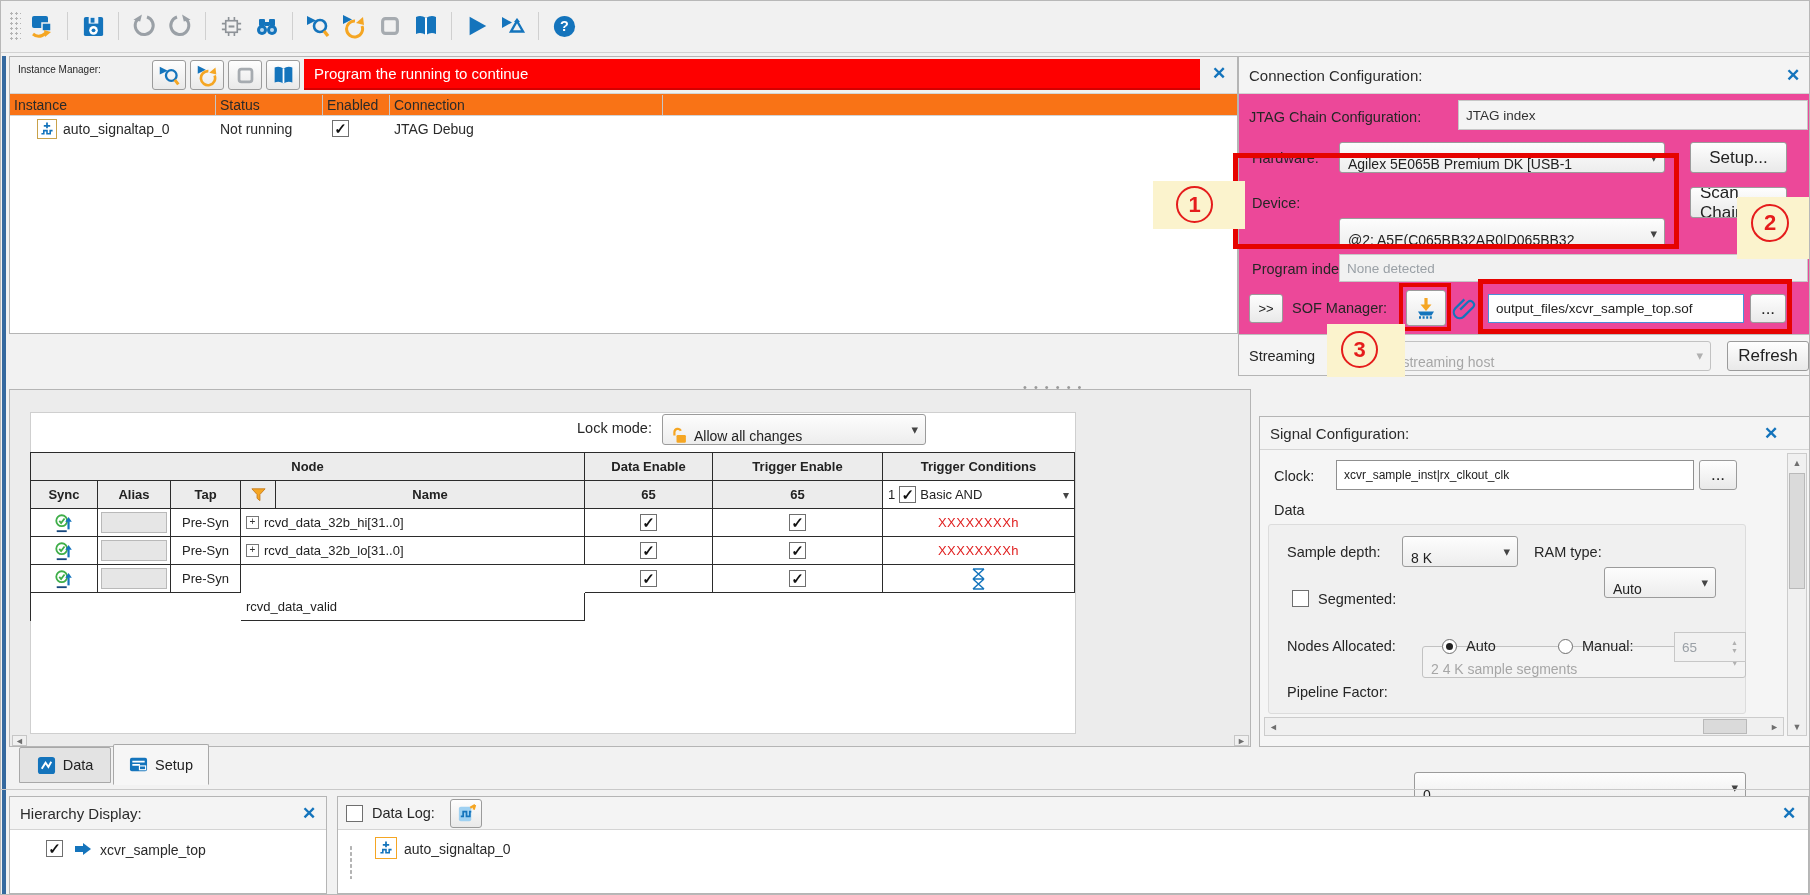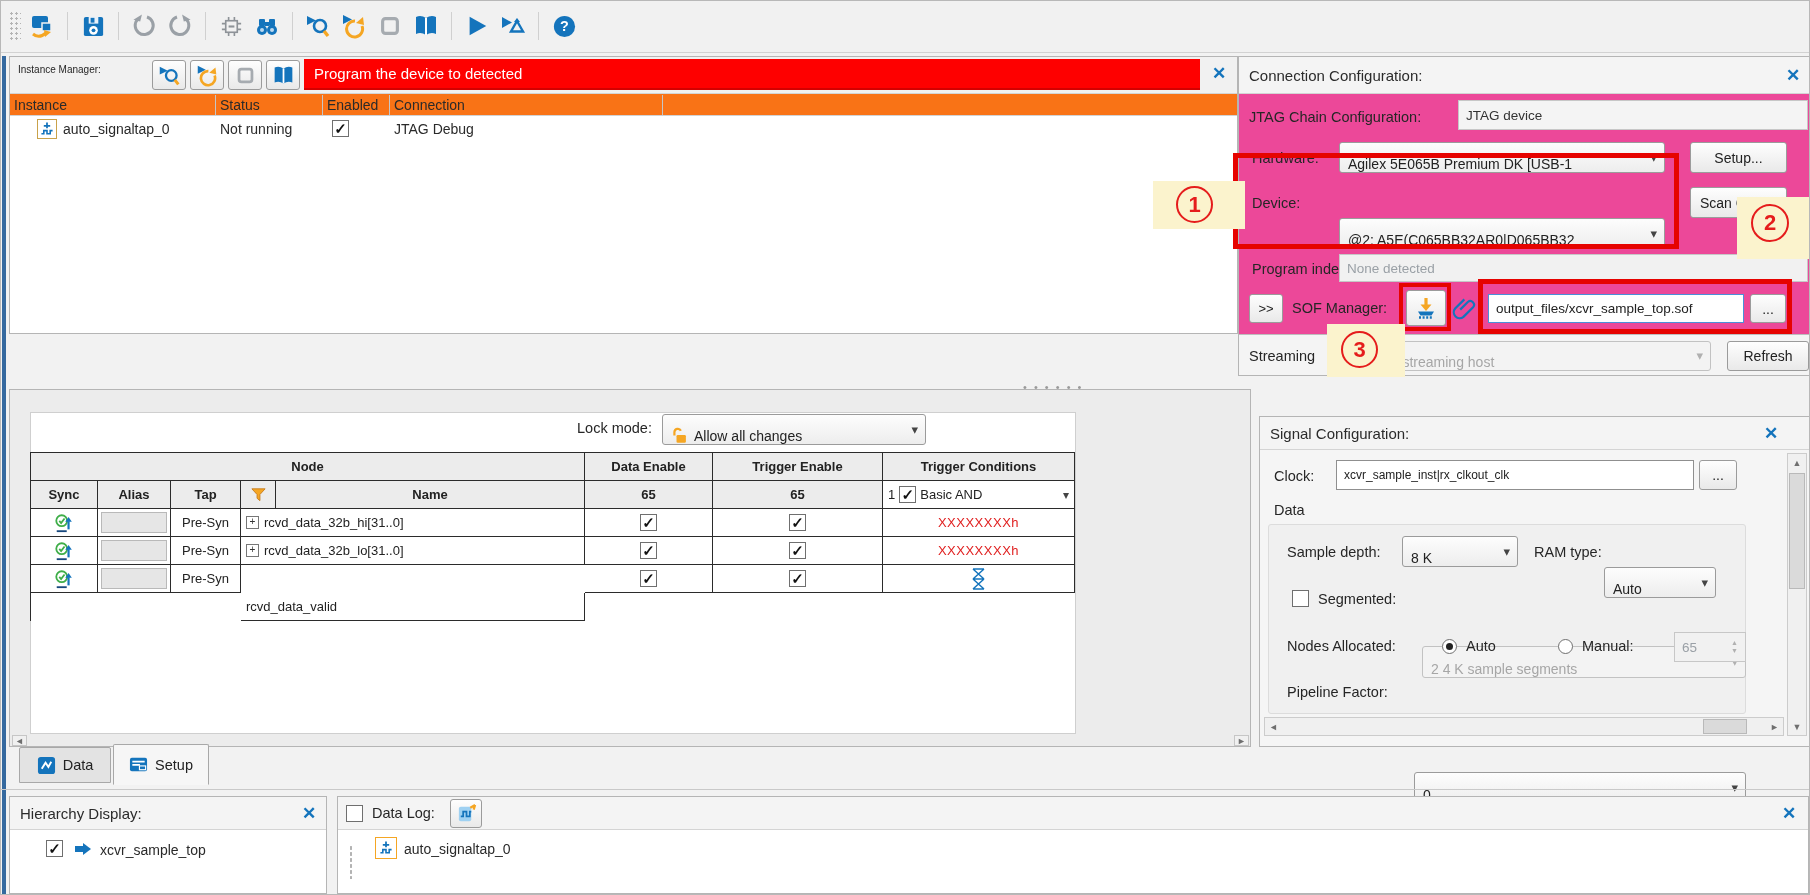--- a/index.html
+++ b/index.html
@@ -12,21 +12,21 @@
   .tbtn{width:30px;height:30px;display:flex;align-items:center;justify-content:center;border-radius:3px;}
   .tsep{width:1px;height:28px;background:#d0d0d0;margin:0 4px;}
   .toolrow{display:flex;align-items:center;gap:6px;position:absolute;left:8px;top:10px;}
   
   .panel{background:#ec4899;border:1px solid #b5b5b5;}
   .phead{background:#f4f4f4;border-bottom:1px solid #d4d4d4;display:flex;align-items:center;}
   .ptitle{font-size:15px;color:#2b2b2b;padding-left:10px;}
   .closex{width:22px;height:22px;display:flex;align-items:center;justify-content:center;cursor:pointer;}
   .closex::after{content:"✕";color:#1474bc;font-size:17px;font-weight:bold;}
   .btn{background:linear-gradient(#fefefe,#e9e9e9);border:1px solid #9b9b9b;border-radius:3px;
-       display:flex;align-items:center;justify-content:center;font-size:14px;color:#222;}
+       display:flex;align-items:center;justify-content:center;font-size:17px;color:#222;}
   .field{background:#fff;border:1px solid #8f8f8f;display:flex;align-items:center;padding:0 7px;font-size:13.5px;
          white-space:nowrap;overflow:hidden;}
   .field.dim{background:#f1f1f1;border-color:#c7c7c7;color:#9aa0a6;}
   .sel{background:linear-gradient(#fdfdfd,#ededed);border:1px solid #9b9b9b;border-radius:3px;position:relative;
        display:flex;align-items:flex-end;padding:0 24px 0 8px;font-size:14px;white-space:nowrap;overflow:hidden;}
   .sel::after{content:"▾";position:absolute;right:7px;top:50%;transform:translateY(-54%);font-size:13px;color:#444;}
   .sel.dim{background:#f3f3f3;color:#a6a6a6;border-color:#c2c2c2;}
   .sel.dim::after{color:#b0b0b0;}
   .cb{width:17px;height:17px;background:#fff;border:1px solid #6f6f6f;display:flex;align-items:center;justify-content:center;}
   .cb.on::after{content:"✓";font-size:15px;font-weight:bold;color:#111;line-height:1;}
@@ -204,21 +204,21 @@
           </svg>
       </div>
       <div class="abs btn imbtn" style="left:256px;top:3px;">
         <svg width="23" height="23" viewBox="0 0 26 26" fill="#1474bc">
             <path d="M3 4 q5 -2.2 10 1 v17 q-5 -3.2 -10 -1 z"></path>
             <path d="M23 4 q-5 -2.2 -10 1 v17 q5 -3.2 10 -1 z"></path>
             <path d="M12 5 h2 v17 h-2 z" fill="#fff"></path>
           </svg>
       </div>
       <div class="abs banner" style="left:294px;top:2px;width:896px;height:31px;">
-        <span>Program the device to detected</span>
+        <span>Program the running to continue</span>
       </div>
       <div class="abs closex" style="left:1198px;top:5px;"></div>
     </div>
 
     <div class="abs" style="left:0;top:37px;width:1227px;height:22px;background:#f97316;border-bottom:1px solid #d2d2d2;">
       <span class="abs hdrtxt" style="left:4px;top:3px;">Instance</span>
       <span class="abs hdrtxt" style="left:210px;top:3px;">Status</span>
       <span class="abs hdrtxt" style="left:317px;top:3px;">Enabled</span>
       <span class="abs hdrtxt" style="left:384px;top:3px;">Connection</span>
       <div class="abs" style="left:205px;top:1px;width:1px;height:20px;background:#c6c6c6;"></div>
@@ -241,21 +241,21 @@
     </div>
   </div>
 
   <div class="abs panel" style="left:1237px;top:55px;width:573px;height:320px;">
     <div class="abs phead" style="left:0;top:0;width:571px;height:37px;">
       <span class="ptitle">Connection Configuration:</span>
       <div class="abs closex" style="right:6px;top:7px;"></div>
     </div>
     <span class="abs lbl" style="left:10px;top:52px;">JTAG Chain Configuration:</span>
     <div class="abs field dim" style="left:219px;top:43px;width:350px;height:30px;color:#333;background:#f4f4f4;">
-        <span>JTAG device</span>
+        <span>JTAG index</span>
       </div>
 
     <span class="abs lbl" style="left:13px;top:93px;">Hardware:</span>
     <div class="abs sel" style="left:100px;top:85px;width:326px;height:31px;">
         <span>Agilex 5E065B Premium DK [USB-1</span>
       </div>
     <div class="abs btn" style="left:451px;top:85px;width:97px;height:31px;">
         <span>Setup...</span>
       </div>
 

